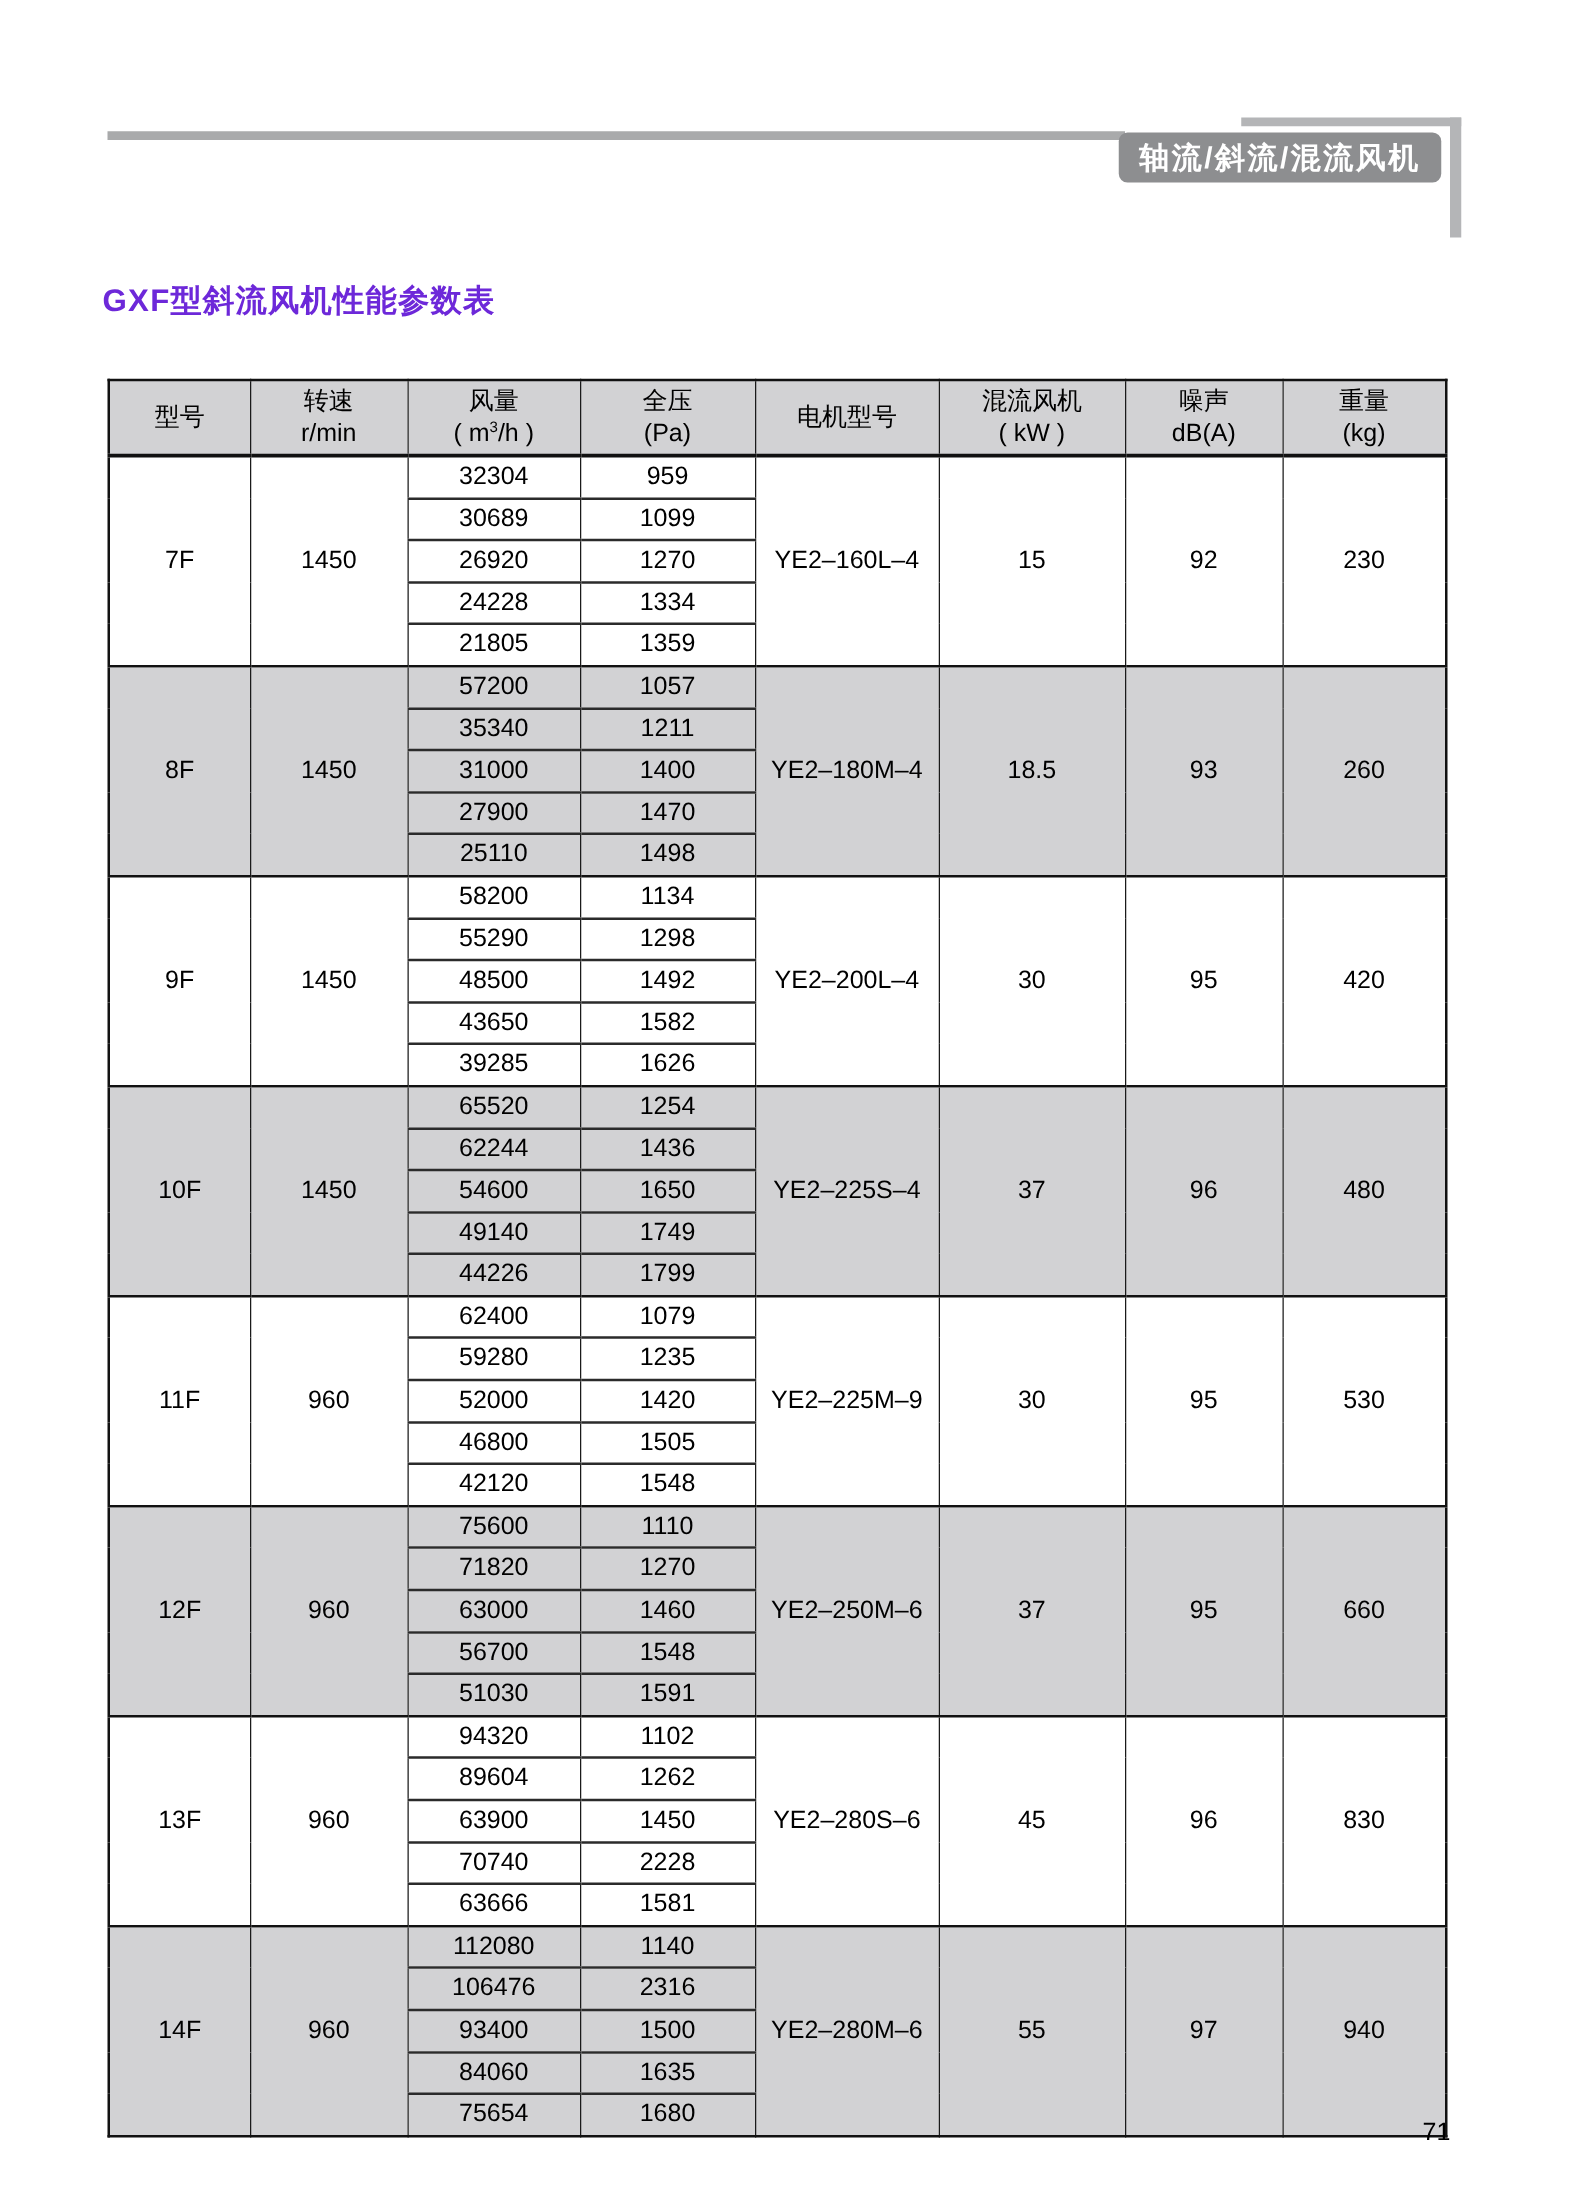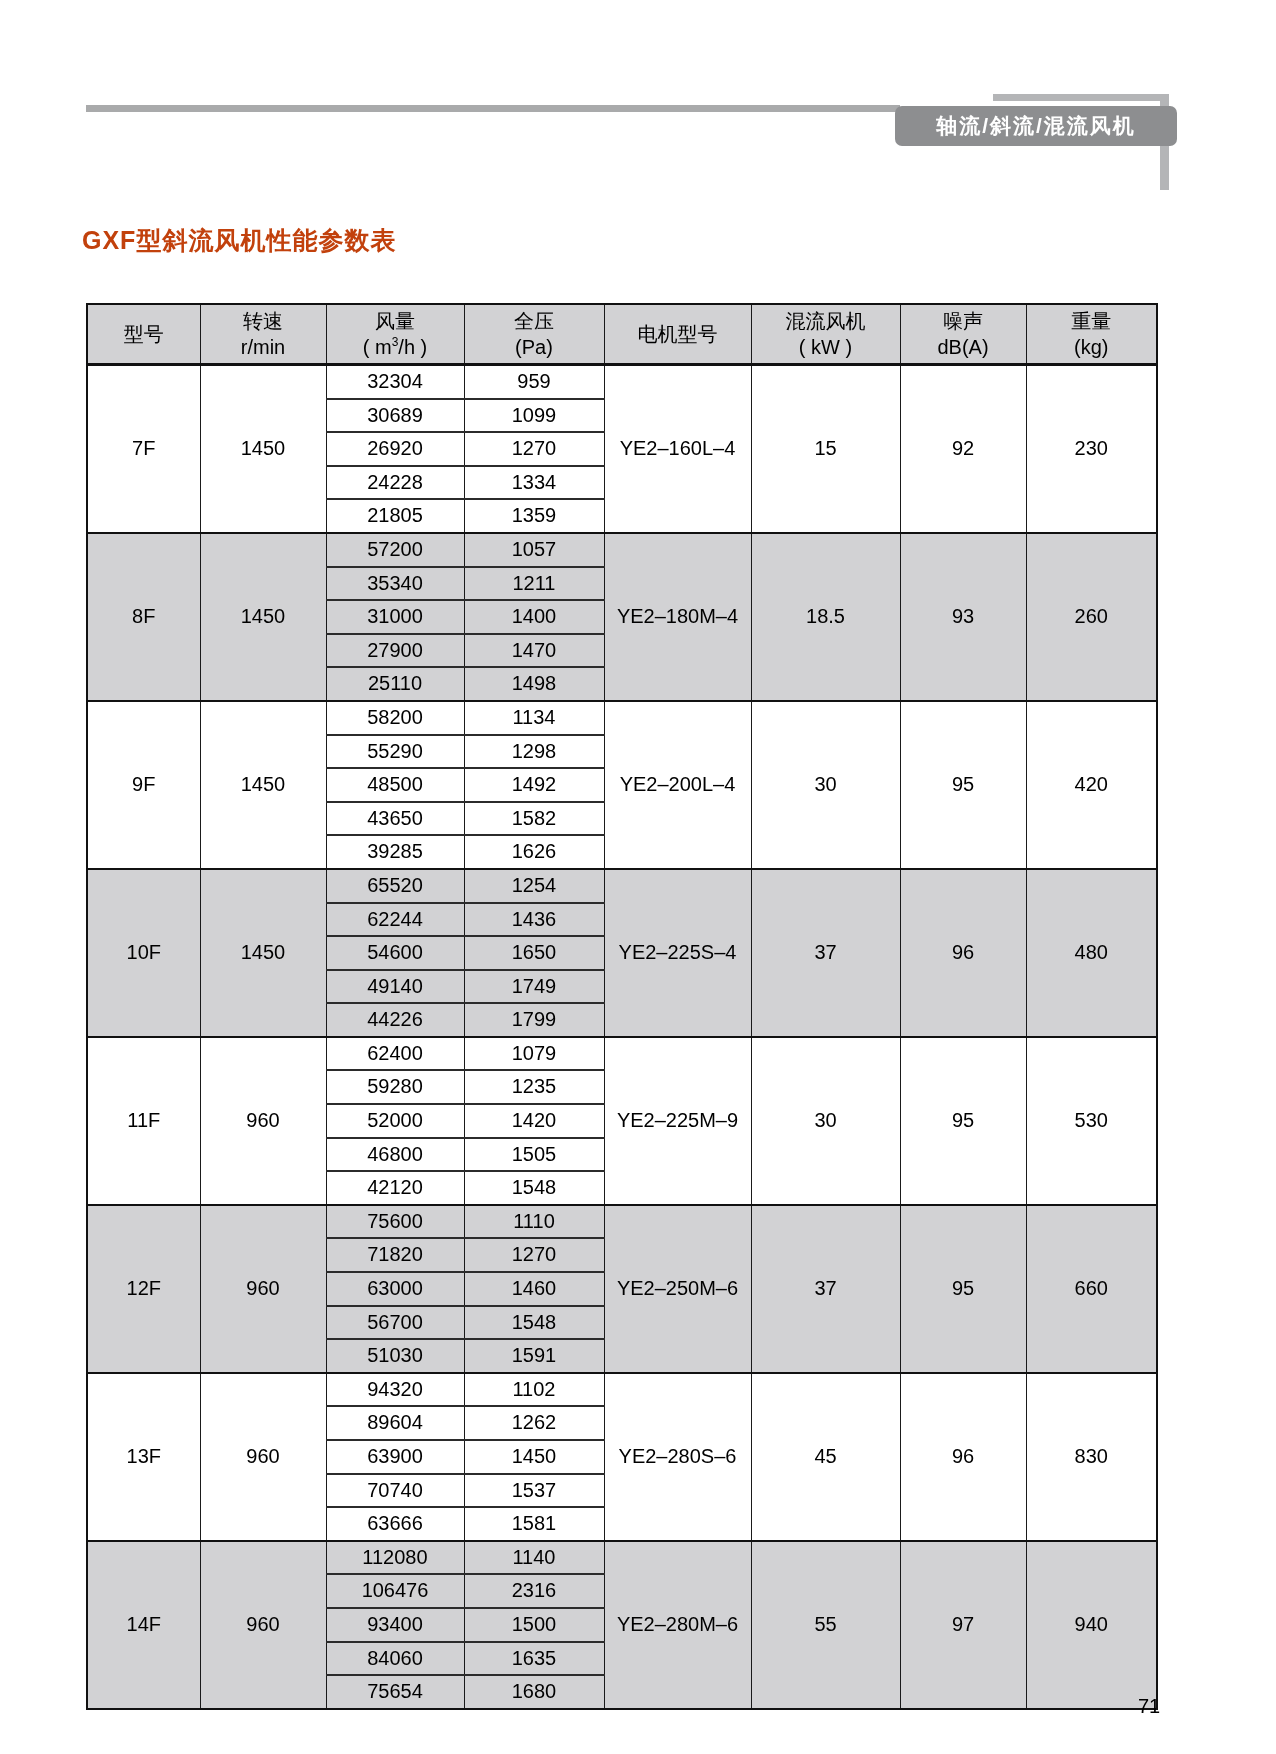--- a/index.html
+++ b/index.html
@@ -28,39 +28,39 @@
   }
   .light-line-v {
     position: absolute;
     left: 1160px; top: 94px;
     width: 9px; height: 96px;
     background: #b4b5b7;
   }
   .badge {
     position: absolute;
     left: 895px; top: 106px;
-    width: 282px; height: 40px;
+    width: 258px; height: 40px;
     background: #8d8e90;
     border-radius: 7px;
     display: flex; align-items: center; justify-content: center;
     color: #ffffff;
-    font-size: 21px;
+    font-size: 24px;
     font-weight: bold;
     letter-spacing: 2px;
     z-index: 2;
   }
 
   
   .doc-title {
     position: absolute;
     left: 82px; top: 224px;
     font-size: 25px;
     font-weight: bold;
     letter-spacing: 1px;
-    color: #c2410c;
+    color: #6d28d9;
   }
 
   
   table.spec {
     position: absolute;
     left: 86px; top: 303px;
     width: 1070px;
     border-collapse: collapse;
     table-layout: fixed;
     font-size: 20px;
@@ -326,21 +326,21 @@
         <tr>
           <td class="c-flow">89604</td>
           <td class="c-press">1262</td>
         </tr>
         <tr>
           <td class="c-flow">63900</td>
           <td class="c-press">1450</td>
         </tr>
         <tr>
           <td class="c-flow">70740</td>
-          <td class="c-press">1537</td>
+          <td class="c-press">2228</td>
         </tr>
         <tr>
           <td class="c-flow">63666</td>
           <td class="c-press">1581</td>
         </tr>
         <tr class="block-start">
           <td rowspan="5" class="c-model shaded">14F</td>
           <td rowspan="5" class="c-speed shaded">960</td>
           <td class="c-flow shaded">112080</td>
           <td class="c-press shaded">1140</td>

